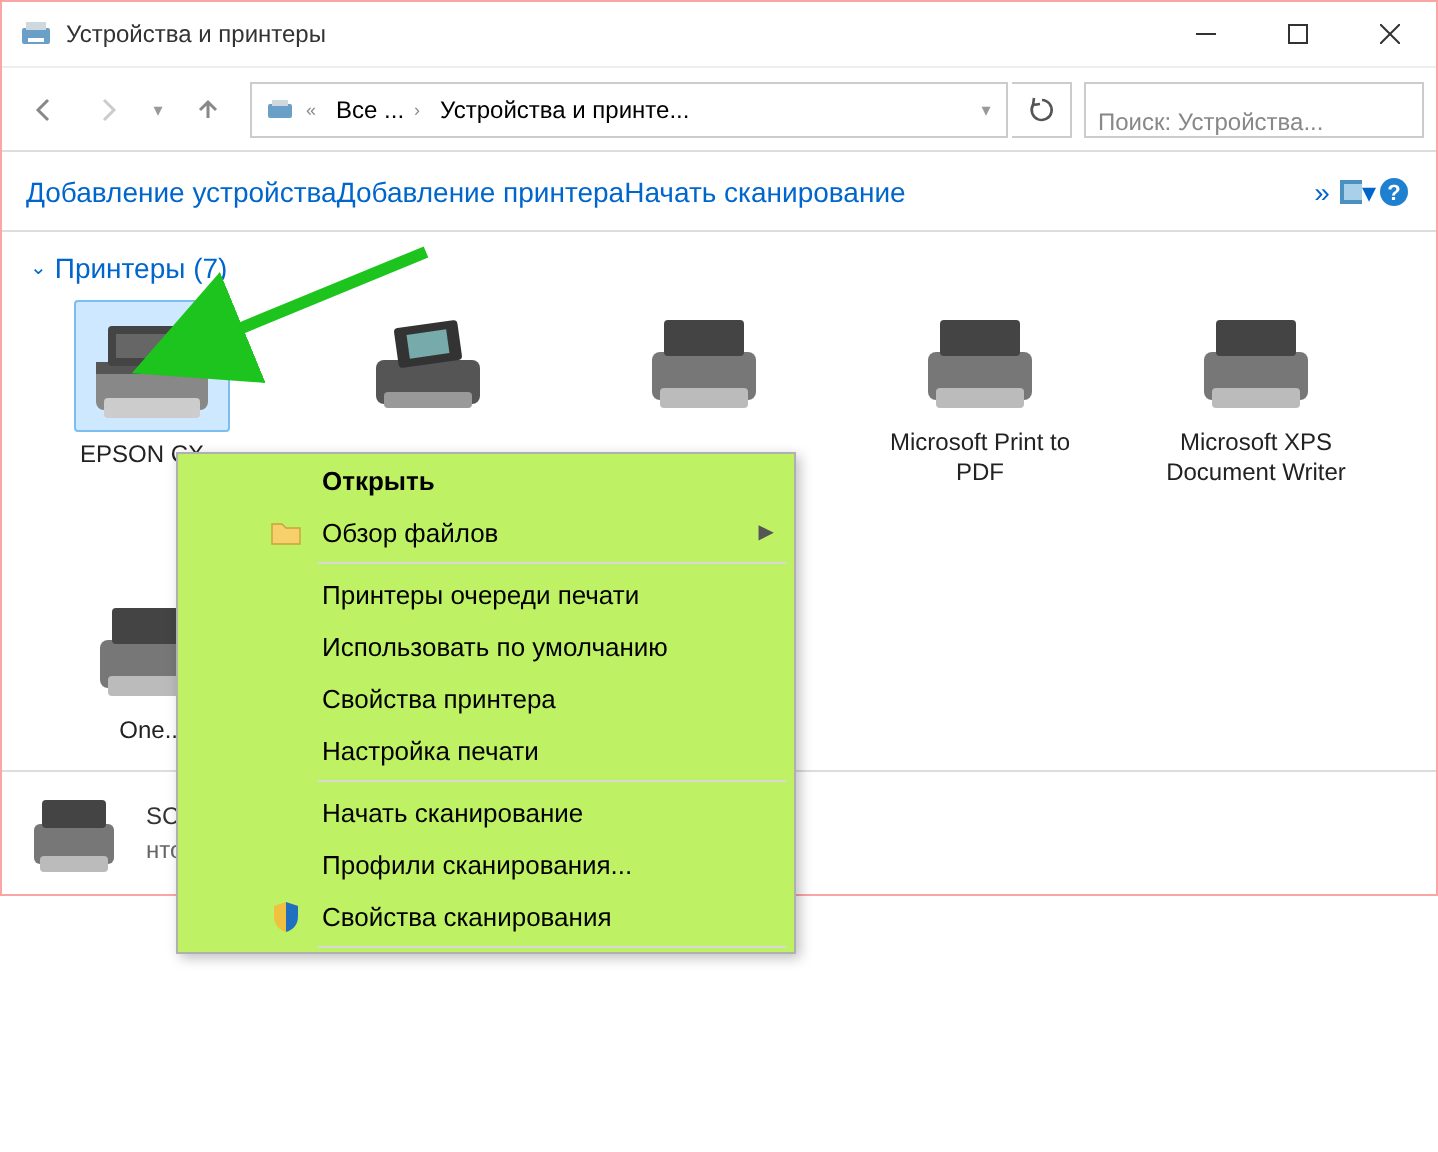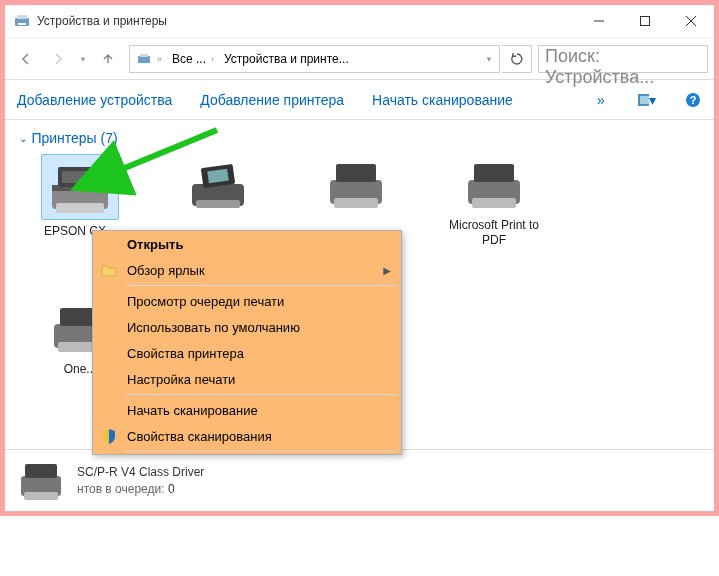--- a/index.html
+++ b/index.html
@@ -1,58 +1,58 @@
 <!DOCTYPE html>
 <html><head>
 <meta charset="utf-8">
 <style>
   * { box-sizing: border-box; margin: 0; padding: 0; font-family: "Segoe UI", Tahoma, sans-serif; }
   body { background: #fff; width: 719px; height: 576px; overflow: hidden; position: relative; }
-  .window { width: 719px; height: 516px; border: 5px solid #fca5a5; position: relative; background: #fff; }
+  .window { width: 719px; height: 448px; border: 1px solid #fca5a5; position: relative; background: #fff; }
 
   
   .titlebar { height: 33px; display: flex; align-items: center; padding-left: 8px; background: #fff; border-bottom: 1px solid #eee; }
   .titlebar .app-icon { width: 18px; height: 18px; margin-right: 6px; }
   .titlebar .title { font-size: 12px; color: #333; }
   .titlebar .spacer { flex: 1; }
   .win-btn { width: 46px; height: 33px; display: flex; align-items: center; justify-content: center; }
 
   
   .navbar { height: 42px; border-bottom: 1px solid #ddd; display: flex; align-items: center; padding: 0 6px; gap: 2px; }
   .nav-btn { width: 30px; height: 28px; display: flex; align-items: center; justify-content: center; color: #999; }
   .nav-caret { width: 16px; height: 28px; display: flex; align-items: center; justify-content: center; color: #999; font-size: 9px; }
   .address { flex: 1; height: 28px; border: 1px solid #ccc; display: flex; align-items: center; margin: 0 4px; padding: 0 2px; font-size: 12px; overflow: hidden; }
   .crumb { padding: 0 4px; white-space: nowrap; display: flex; align-items: center; gap: 3px; }
   .crumb .sep { color: #888; font-size: 9px; padding: 0 2px; }
   .refresh-box { width: 30px; height: 28px; border: 1px solid #ccc; border-left: 0; display: flex; align-items: center; justify-content: center; }
   .refresh-box { margin-left: -4px; }
-  .searchbox { width: 170px; height: 28px; border: 1px solid #ccc; display: flex; align-items: flex-start; padding: 0 6px; font-size: 18px; color: #888; margin-left: 4px; }
-
-  
-  .toolbar { height: 40px; border-bottom: 1px solid #ddd; display: flex; align-items: center; padding: 0 12px; gap: 28px; font-size: 14px; color: #0066cc; }
+  .searchbox { width: 170px; height: 28px; border: 1px solid #ccc; display: flex; align-items: flex-end; padding: 0 6px; font-size: 12px; color: #888; margin-left: 4px; }
+
+  
+  .toolbar { height: 40px; border-bottom: 1px solid #ddd; display: flex; align-items: center; padding: 0 12px; font-size: 14px; color: #0066cc; }
   .toolbar .spacer { flex: 1; }
   .toolbar .item { cursor: default; }
   .t-ic { width: 18px; height: 18px; display: inline-flex; align-items: center; justify-content: center; color: #0066cc; }
 
   
   .content { padding: 10px 14px; position: relative; height: calc(100% - 33px - 42px - 40px - 62px); overflow: hidden; }
   .group-header { font-size: 14px; color: #0066cc; display: flex; align-items: center; gap: 4px; margin-bottom: 8px; }
   .group-header .chev { font-size: 10px; }
   .items { display: flex; gap: 28px; padding-left: 6px; flex-wrap: wrap; }
   .dev { width: 110px; display: flex; flex-direction: column; align-items: center; gap: 4px; font-size: 12px; text-align: center; color: #222; position: relative; }
   .dev .label { line-height: 1.25; }
   .dev .ico { width: 72px; height: 60px; display: flex; align-items: center; justify-content: center; }
   .dev.selected .ico-wrap { background: #cde8ff; border: 1px solid #7dbef0; border-radius: 2px; }
   .ico-wrap { padding: 2px; }
   .check { position: absolute; top: 0; right: 14px; width: 16px; height: 16px; border-radius: 50%; background: #3cb043; display: flex; align-items: center; justify-content: center; color: #fff; font-size: 10px; }
 
   .row2 { margin-top: 50px; display: flex; gap: 28px; padding-left: 6px; }
 
   
-  .ctx { position: absolute; left: 87px; top: 225px; width: 310px; background: #fdba74; border: 1px solid #b0b0b0; box-shadow: 2px 2px 6px rgba(0,0,0,.25); font-size: 13px; z-index: 50; }
+  .ctx { position: absolute; left: 87px; top: 225px; width: 310px; background: #bef264; border: 1px solid #b0b0b0; box-shadow: 2px 2px 6px rgba(0,0,0,.25); font-size: 13px; z-index: 50; padding-left: 38px; }
   .ctx .row { height: 26px; display: flex; align-items: center; padding: 0 28px 0 34px; position: relative; }
   .ctx .row.bold { font-weight: 600; }
   .ctx .sep { height: 1px; background: #d8d8d8; margin: 2px 4px 2px 32px; }
   .ctx .row .ic { position: absolute; left: 7px; width: 18px; height: 18px; display: flex; align-items: center; justify-content: center; }
   .ctx .row .arr { position: absolute; right: 10px; font-size: 10px; color: #555; }
 
   
   .details { position: absolute; bottom: 0; left: 0; right: 0; height: 62px; border-top: 1px solid #ddd; padding: 6px 10px; display: flex; gap: 10px; align-items: center; }
   .details .thumb { width: 52px; height: 46px; }
   .details .info { font-size: 12px; color: #333; line-height: 1.35; }
@@ -210,20 +210,30 @@
         <div class="ico">
           <svg viewBox="0 0 72 60">
               <rect x="10" y="26" width="52" height="24" rx="4" fill="#777"></rect>
               <rect x="16" y="10" width="40" height="18" rx="2" fill="#444"></rect>
               <rect x="14" y="44" width="44" height="10" rx="2" fill="#bbb"></rect>
             </svg>
         </div>
         <span class="label">Microsoft Print to PDF</span>
       </div>
 
+      <div class="dev">
+        <div class="ico">
+          <svg viewBox="0 0 72 60">
+              <rect x="10" y="26" width="52" height="24" rx="4" fill="#777"></rect>
+              <rect x="16" y="10" width="40" height="18" rx="2" fill="#444"></rect>
+              <rect x="14" y="44" width="44" height="10" rx="2" fill="#bbb"></rect>
+            </svg>
+        </div>
+        <span class="label">Microsoft XPS Document Writer</span>
+      </div>
     </div>
 
     <div class="row2">
       <div class="dev">
         <div class="ico">
           <svg viewBox="0 0 72 60">
               <rect x="10" y="26" width="52" height="24" rx="4" fill="#777"></rect>
               <rect x="16" y="10" width="40" height="18" rx="2" fill="#444"></rect>
               <rect x="14" y="44" width="44" height="10" rx="2" fill="#bbb"></rect>
             </svg>
@@ -245,39 +255,42 @@
   <div class="ctx">
     <div class="row bold">
         <span>Открыть</span>
       </div>
     <div class="row">
       <span class="ic">
           <svg width="16" height="14">
             <path d="M1 3 L6 3 L8 5 L15 5 L15 13 L1 13 Z" fill="#f7cf6b" stroke="#caa33a" stroke-width="0.7"></path>
           </svg>
         </span>
-      <span>Обзор ярлык</span>
+      <span>Обзор файлов</span>
       <span class="arr">▶</span>
     </div>
     <div class="sep"></div>
     <div class="row">
-        <span>Просмотр очереди печати</span>
+        <span>Принтеры очереди печати</span>
       </div>
     <div class="row">
         <span>Использовать по умолчанию</span>
       </div>
     <div class="row">
         <span>Свойства принтера</span>
       </div>
     <div class="row">
         <span>Настройка печати</span>
       </div>
     <div class="sep"></div>
     <div class="row">
         <span>Начать сканирование</span>
+      </div>
+    <div class="row">
+        <span>Профили сканирования...</span>
       </div>
     <div class="row">
       <span class="ic">
           <svg width="14" height="16">
             <path d="M7 1 L13 3 L13 8 Q13 14 7 16 Q1 14 1 8 L1 3 Z" fill="#f0c040"></path>
             <path d="M7 1 L13 3 L13 8 Q13 14 7 16 Z" fill="#2070c0"></path>
           </svg>
         </span>
       <span>Свойства сканирования</span>
     </div>

